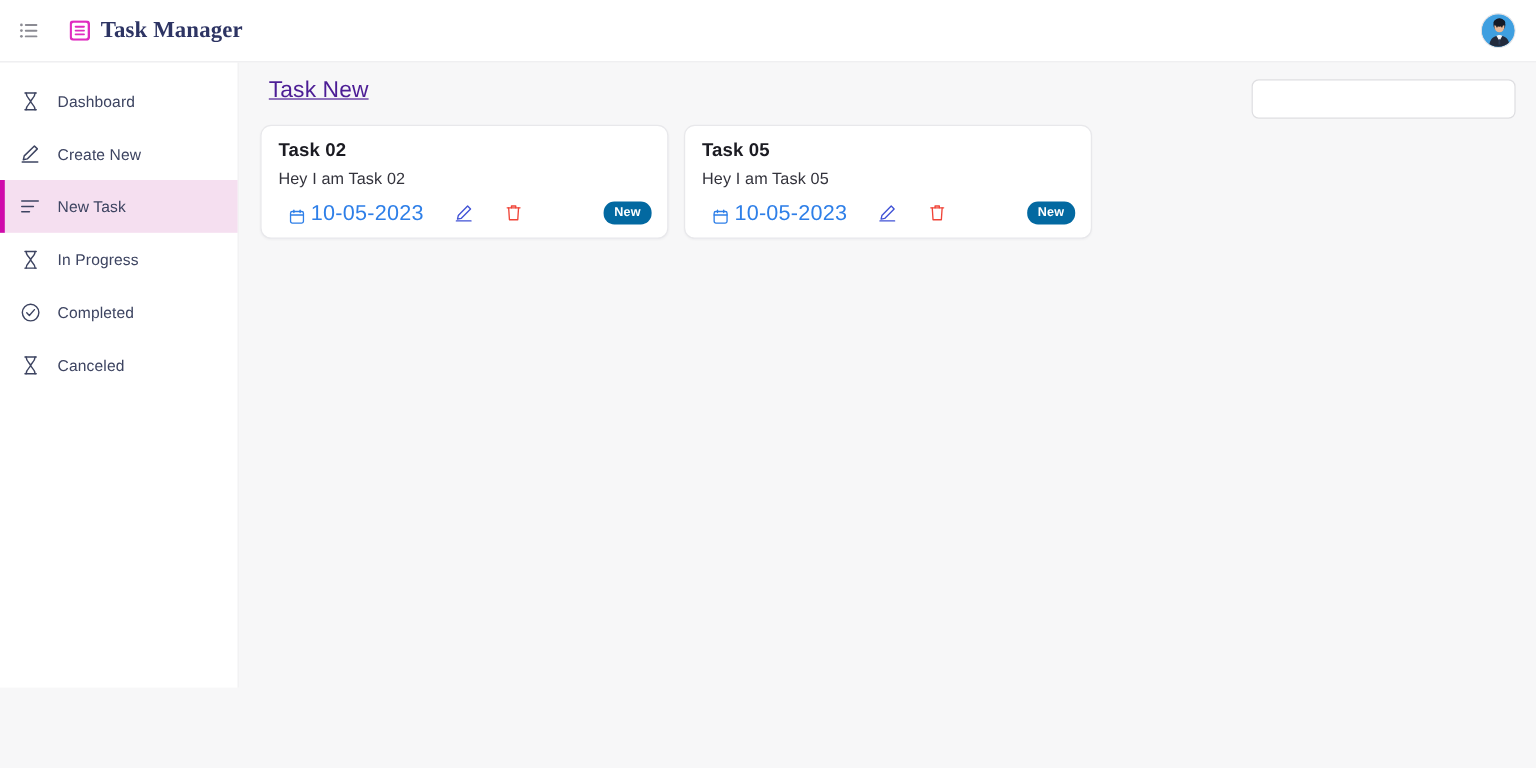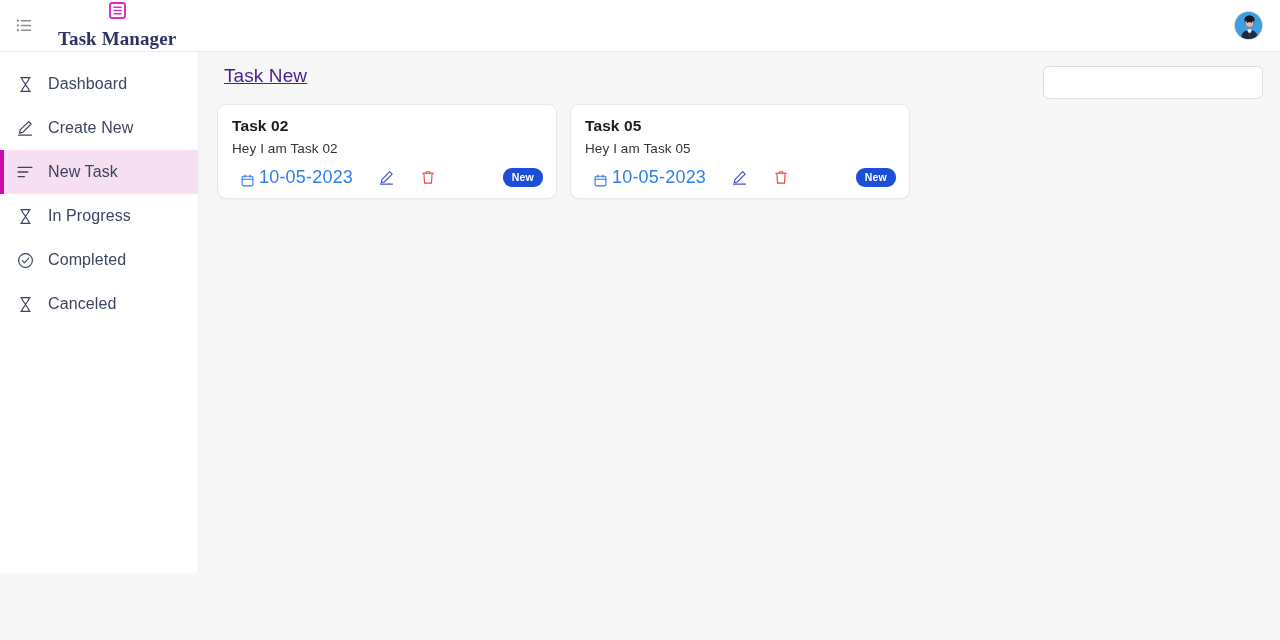--- a/index.html
+++ b/index.html
@@ -18,21 +18,21 @@
     border-bottom: 1px solid #ececee;
     display: flex; align-items: center;
     z-index: 5;
   }
   .hamburger-btn {
     width: 24px; height: 24px;
     margin-left: 12px;
     display: flex; align-items: center; justify-content: center;
     cursor: pointer;
   }
-  .brand { display: flex; align-items: center; gap: 9px; margin-left: 22px; flex-direction: column; }
+  .brand { display: flex; align-items: center; gap: 9px; margin-left: 22px; }
   .brand-logo { width: 17px; height: 17px; display: block; }
   .brand-title {
     font-family: "Liberation Serif", serif;
     font-size: 19px; font-weight: 700; color: #2d3463;
     letter-spacing: 0.1px;
   }
   .avatar {
     position: absolute; right: 17px; top: 11px;
     width: 29px; height: 29px; border-radius: 50%;
     overflow: hidden; background: #3ba3e8;
@@ -58,21 +58,21 @@
     margin-top: 0;
   }
   .nav-item.first { margin-top: 10px; }
   .nav-item .nav-icon {
     width: 18px; height: 18px;
     display: flex; align-items: center; justify-content: center;
     color: #3d4461;
     flex: 0 0 18px;
   }
   .nav-item .nav-label {
-    font-size: 16px; color: #3d4461; letter-spacing: 0.1px;
+    font-size: 13px; color: #3d4461; letter-spacing: 0.1px;
   }
   .nav-item.active {
     background: #f5dff0;
     border-left: 4px solid #cf0aab;
   }
   .nav-item.active .nav-label { color: #3d4461; }
 
   
   .main {
     position: absolute; top: 52px; left: 199px;
@@ -144,21 +144,21 @@
   }
   .card-date .cal-icon { width: 13px; height: 13px; display: block; }
   .card-actions { display: flex; align-items: center; gap: 26px; margin-left: 25px; }
   .icon-btn {
     width: 16px; height: 16px;
     display: flex; align-items: center; justify-content: center;
     cursor: pointer; background: none; border: none; padding: 0;
   }
   .badge {
     margin-left: auto;
-    background: #1d4ed8; color: #ffffff;
+    background: #0369a1; color: #ffffff;
     font-size: 10.5px; font-weight: 700;
     padding: 3px 9px 4px; border-radius: 9px;
     letter-spacing: 0.2px;
   }
 </style>
 </head>
 <body>
 
 <div class="header">
 

